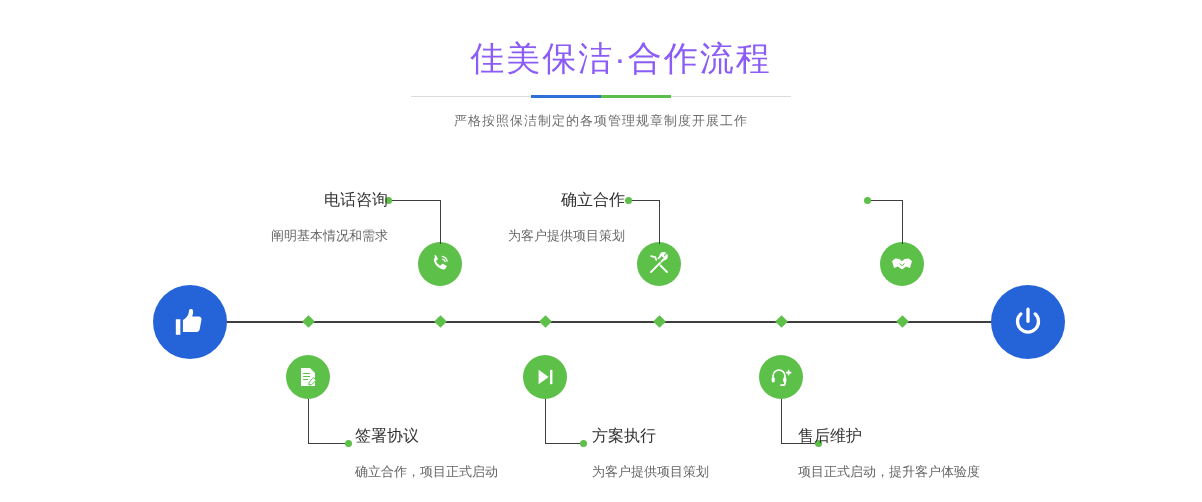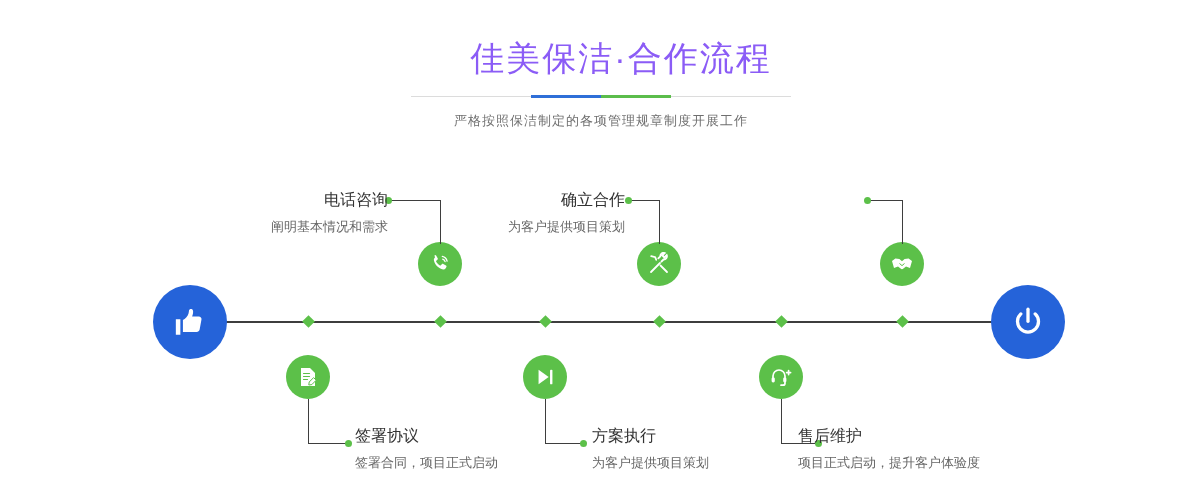--- a/index.html
+++ b/index.html
@@ -145,21 +145,21 @@
   }
   .label .lbl-title {
     font-size: 16px;
     color: #333333;
     line-height: 20px;
   }
   .label .lbl-desc {
     font-size: 13px;
     color: #666666;
     line-height: 20px;
-    margin-top: 7px;
+    margin-top: 16px;
   }
   .label.above { text-align: left; }
   .label.below { text-align: left; }
 </style>
 </head>
 <body>
 
 <div class="page">
 
   <div class="header">
@@ -219,21 +219,21 @@
           <path d="M17.6 12.6l2.6 2.6-4.4 4.4-3 .4.4-3z" fill="#ffffff" stroke="#5cc049" stroke-width="1"></path>
         </svg>
       </span>
     </div>
     <div class="diamond" style="left:304px; top:317px;"></div>
     <div class="conn v" style="left:308px; top:399px; height:44px;"></div>
     <div class="conn h" style="left:308px; top:443px; width:40px;"></div>
     <div class="dot" style="left:345px; top:440px;"></div>
     <div class="label below" style="left:355px; top:426px;">
       <div class="lbl-title">签署协议</div>
-      <div class="lbl-desc">签署合同，项目正式启动</div>
+      <div class="lbl-desc">确立合作，项目正式启动</div>
     </div>
 
     <div class="node" style="left:637px; top:242px;">
       <span>
         <svg width="24" height="24" viewBox="0 0 24 24" fill="none" stroke="#ffffff" stroke-width="1.8" stroke-linecap="round">
           <path d="M4 20l9-9"></path>
           <path d="M14.5 9.5l2-2a3.2 3.2 0 0 0 3.2-4.4l-2.4 2.4-2-2 2.4-2.4A3.2 3.2 0 0 0 13.3 4.3l-2 2"></path>
           <path d="M20 20l-6.5-6.5"></path>
           <path d="M4.2 4.2l4 1 1 2.6"></path>
         </svg>

